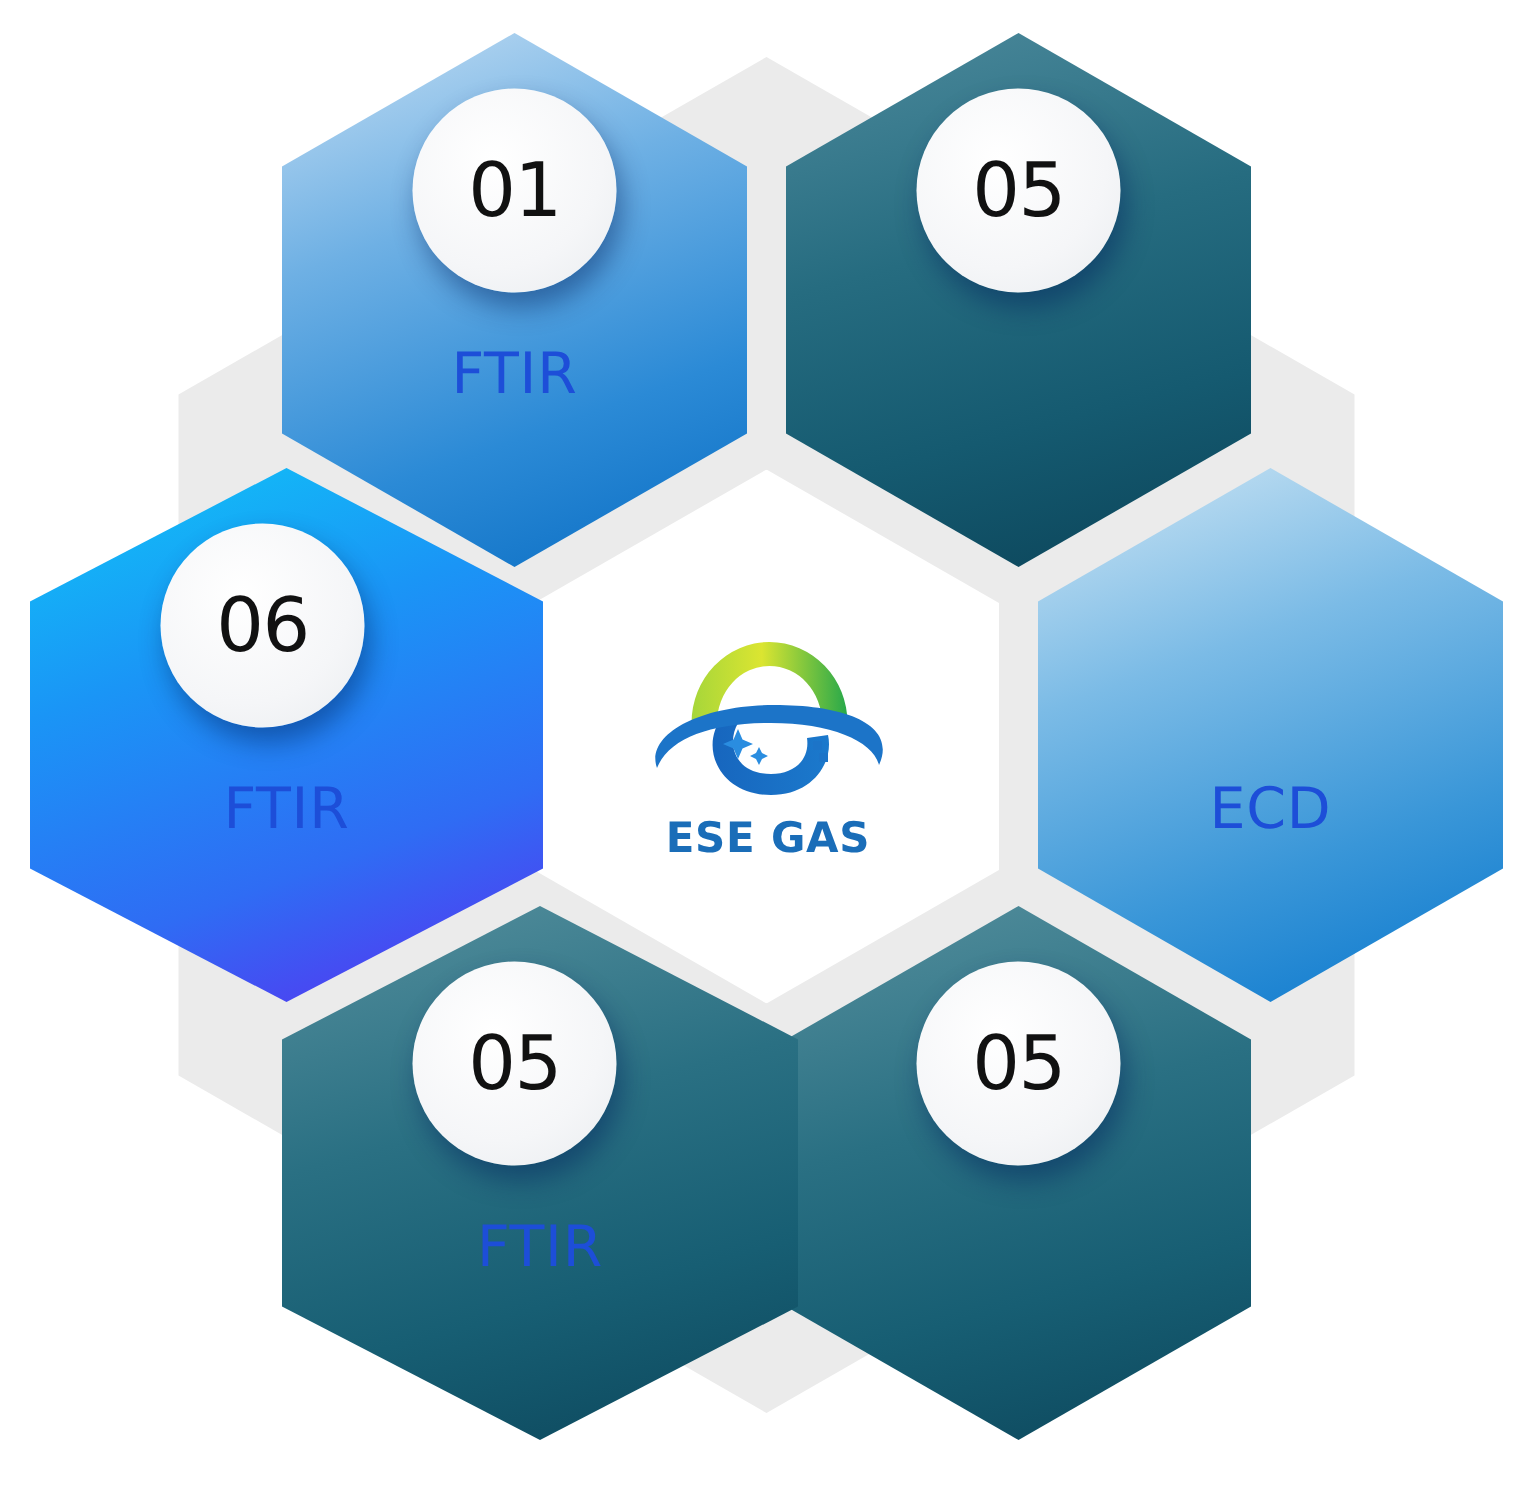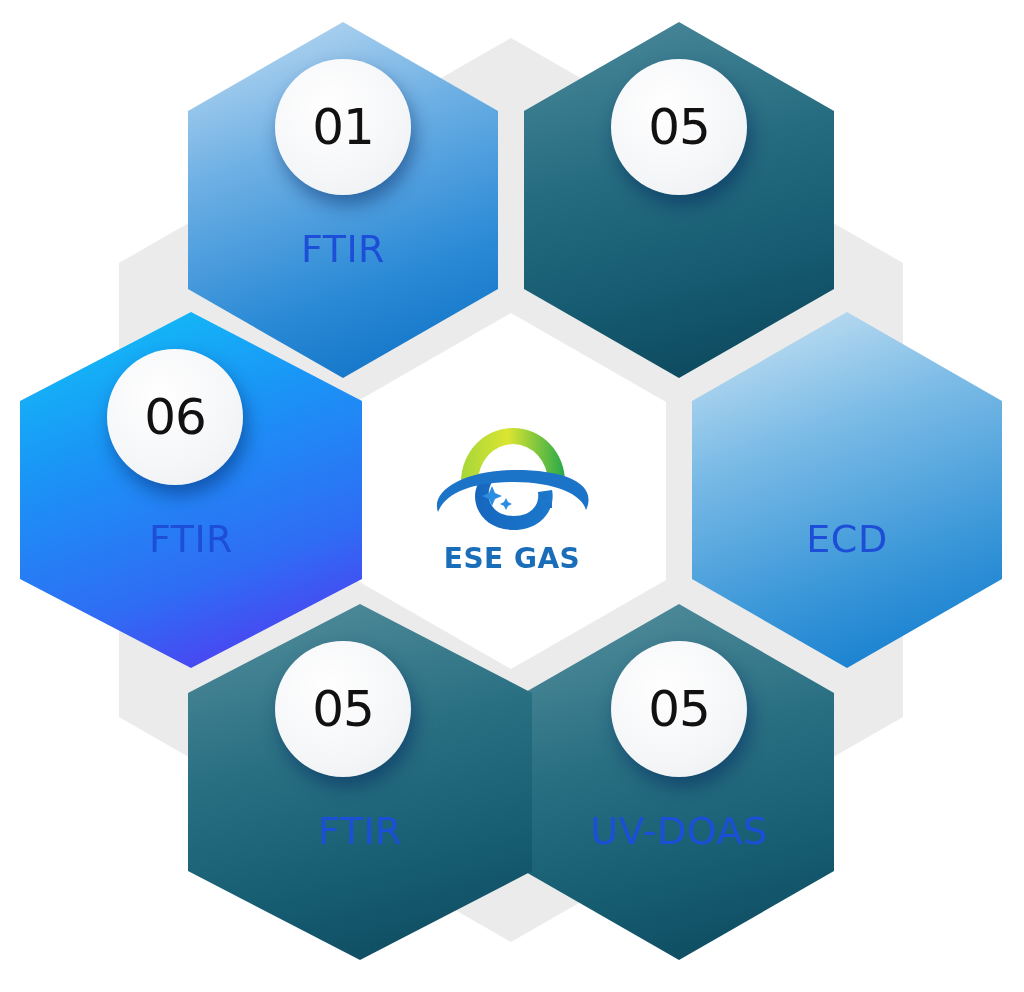--- a/index.html
+++ b/index.html
@@ -123,21 +123,20 @@
   <div class="hex-wrap" style="left:692px; top:312px;">
     <div class="hex" style="background: linear-gradient(160deg, #cfe6f4 0%, #7bbbe6 35%, #3996d8 70%, #0a77cd 100%);"></div>
     <div class="label">ECD</div>
   </div>
 
   <div class="hex-wrap" style="left:524px; top:604px;">
     <div class="hex" style="background: linear-gradient(165deg, #558f9d 0%, #2a7083 40%, #175e73 70%, #0c475c 100%);"></div>
     <div class="badge">
         <span>05</span>
       </div>
-    <div class="label">UV-DOAS</div>
   </div>
 
   <div class="hex-wrap" style="left:188px; top:604px;padding-left:34px;">
     <div class="hex" style="background: linear-gradient(165deg, #558f9d 0%, #2a7083 40%, #175e73 70%, #0c475c 100%);"></div>
     <div class="badge">
         <span>05</span>
       </div>
     <div class="label">FTIR</div>
   </div>
 

